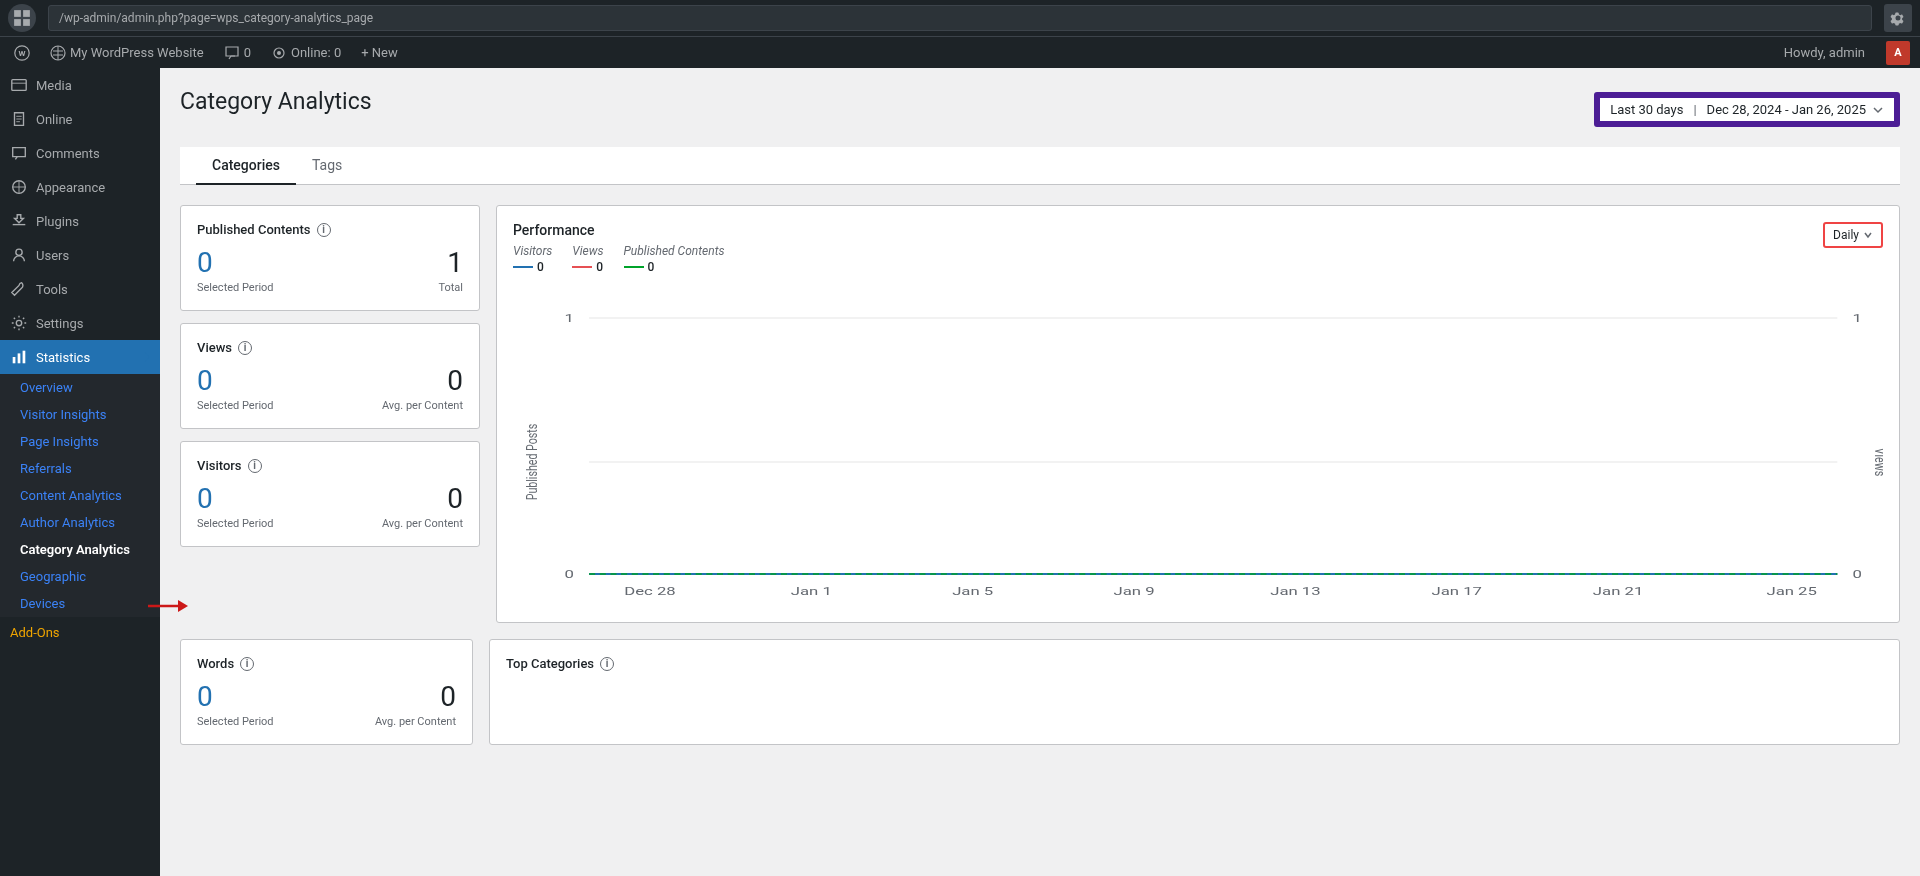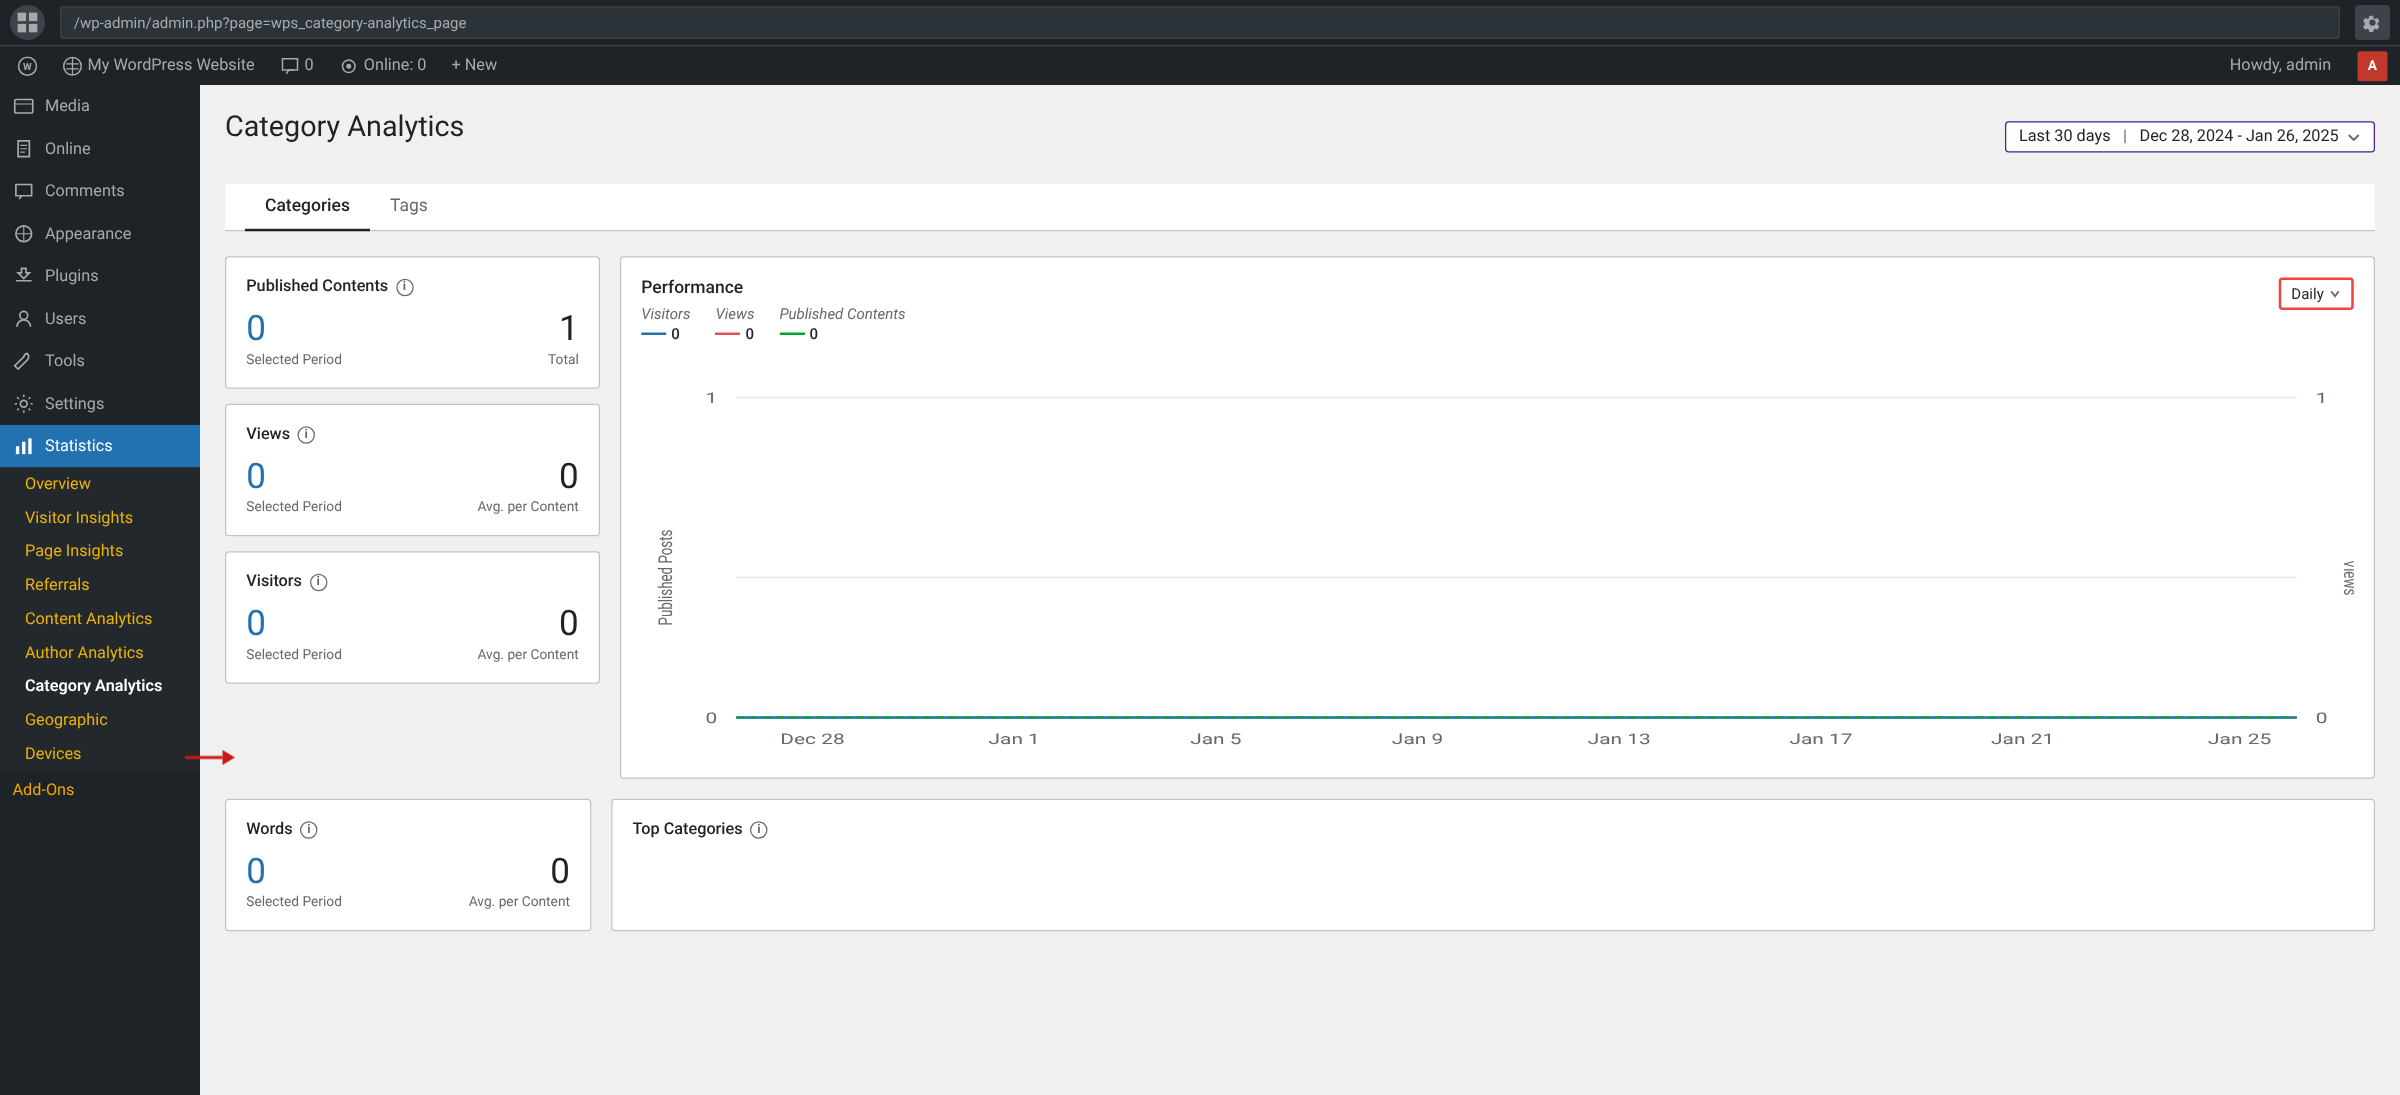--- a/index.html
+++ b/index.html
@@ -111,21 +111,21 @@
       margin-left: auto;
       width: 0; height: 0;
       border-top: 5px solid transparent;
       border-bottom: 5px solid transparent;
       border-left: 6px solid #2271b1;
     }
 
     .sidebar-submenu { background: #23282d; }
     .sidebar-submenu-item {
       padding: 6px 10px 6px 20px;
-      color: #eab308;
+      color: #3b82f6;
       font-size: 13px;
       cursor: pointer;
       white-space: nowrap;
     }
     .sidebar-submenu-item.active { color: #fff; font-weight: 600; }
 
     .sidebar-add-ons {
       padding: 8px 10px;
       color: #f0a500;
       font-size: 13px;
@@ -141,21 +141,21 @@
     }
 
     .page-title {
       font-size: 23px;
       font-weight: 400;
       color: #1d2327;
       margin-bottom: 16px;
     }
     .date-range-selector {
       background: #fff;
-      border: 1px solid #4c1d95;
+      border: 6px solid #4c1d95;
       border-radius: 3px;
       padding: 4px 10px;
       font-size: 13px;
       color: #1d2327;
       display: flex; align-items: center; gap: 6px;
       cursor: pointer;
     }
     .date-range-selector svg { width: 12px; height: 12px; fill: #646970; }
 
     

